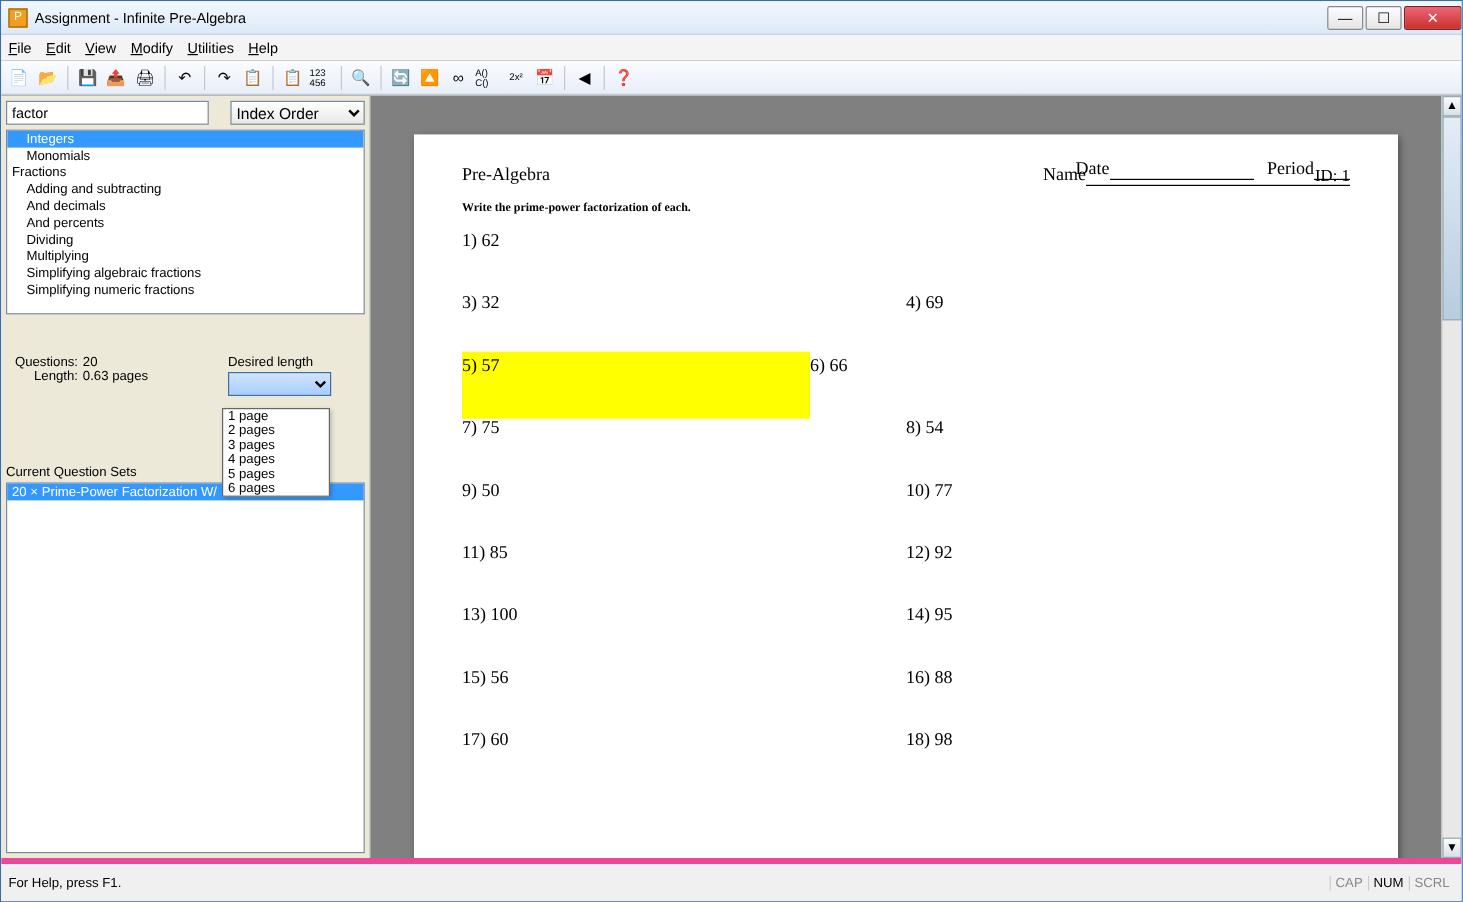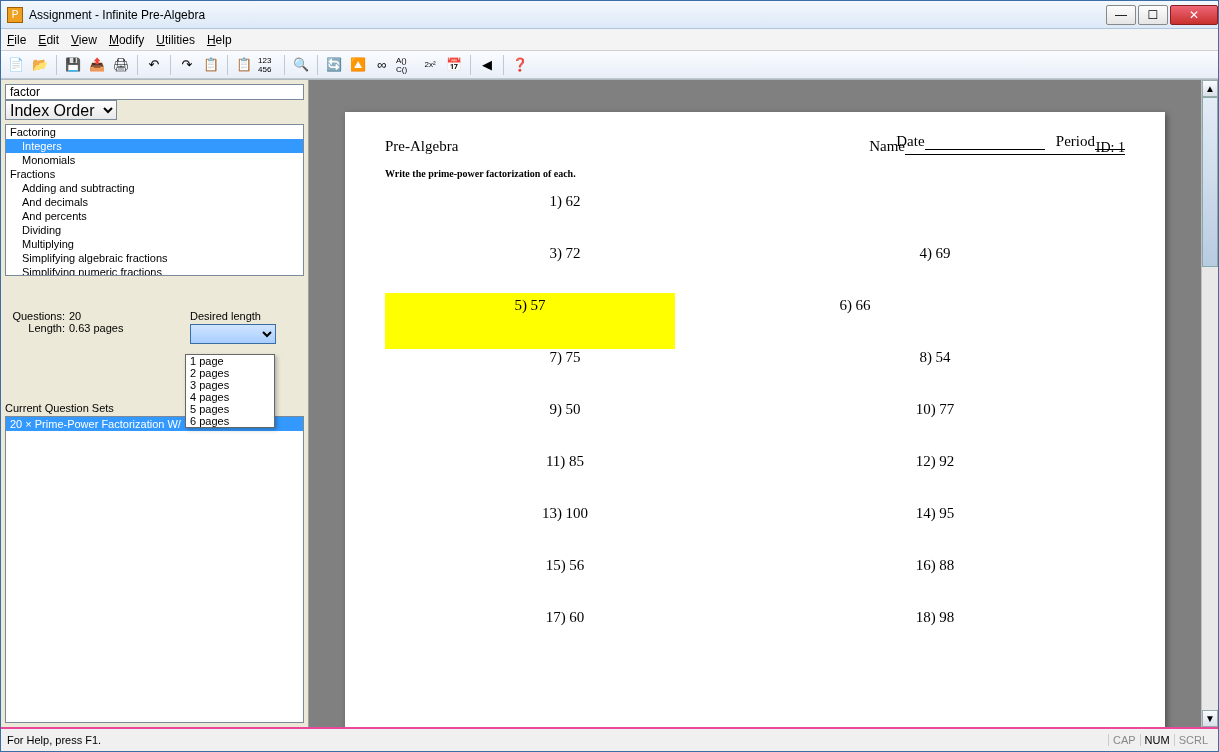--- a/index.html
+++ b/index.html
@@ -89,33 +89,33 @@
 
 .left-panel {
   width: 308px;
   background: #ece9d8;
   border-right: 1px solid #a0a0a0;
   padding: 4px;
   position: relative;
   display: flex;
   flex-direction: column;
 }
-.search-row { display: flex; gap: 0; margin-bottom: 4px; flex-direction: column; }
+.search-row { display: flex; gap: 18px; margin-bottom: 4px; }
 .search-row input {
   flex: 1;
   height: 20px;
   border: 1px solid #7a8a99;
   padding: 0 4px;
   font-size: 12px;
 }
 .search-row select {
   width: 112px;
   height: 20px;
   border: 1px solid #7a8a99;
-  font-size: 16px;
+  font-size: 13px;
   background: linear-gradient(#fff,#e8e8e8);
 }
 .topic-list {
   height: 154px;
   border: 1px solid #7a8a99;
   background: #fff;
   overflow-y: scroll;
   font-size: 11px;
 }
 .topic-list .topic-group { padding: 1px 4px; }
@@ -192,26 +192,26 @@
 .paper .headerline { display: flex; margin-top: -18px; }
 .paper .subject { }
 .paper .nameline { margin-left: auto; }
 .paper .uline { display: inline-block; border-bottom: 1px solid #000; min-width: 220px; height: 14px; vertical-align: bottom; }
 .paper .uline.short { min-width: 120px; }
 .paper h2 { font-family: "Times New Roman", serif; font-weight: normal; font-size: 22px; margin-top: 10px; }
 .paper .dateline { text-align: right; margin-top: -22px; font-size: 15px; }
 .paper .instr { font-weight: bold; margin-top: 18px; font-size: 10px; }
 .questions { margin-top: 14px; }
 .qrow { display: flex; height: 52px; }
-.qcol { width: 50%; padding-right: 10px; font-size: 15px; text-align: center; }
+.qcol { width: 50%; padding-right: 10px; font-size: 15px; }
 .qcol.highlight { background: #ffff00; padding: 4px 0 28px 0; margin-top: -4px; width: 290px; }
 
 .statusbar {
-  height: 24px;
-  border-top: 2px solid #ec4899;
+  height: 36px;
+  border-top: 5px solid #ec4899;
   background: #f0f0f0;
   display: flex;
   align-items: center;
   padding: 0 6px;
   font-size: 11px;
 }
 .statusbar .filler { flex: 1; }
 .statusbar .cell { border-left: 1px solid #ccc; padding: 0 4px; color: #888; }
 .statusbar .cell.active { color: #000; }
 </style>
@@ -270,21 +270,20 @@
 <div class="main-area">
 
   <div class="left-panel">
     <div class="search-row">
       <input type="text" value="factor" style="">
       <select>
         <option>Index Order</option>
       </select>
     </div>
     <div class="topic-list" id="topic-list">
-        <div class="topic-group">Factoring</div>
         <div class="topic-item selected">Integers</div>
         <div class="topic-item">Monomials</div>
         <div class="topic-group">Fractions</div>
         <div class="topic-item">Adding and subtracting</div>
         <div class="topic-item">And decimals</div>
         <div class="topic-item">And percents</div>
         <div class="topic-item">Dividing</div>
         <div class="topic-item">Multiplying</div>
         <div class="topic-item">Simplifying algebraic fractions</div>
         <div class="topic-item">Simplifying numeric fractions</div>
@@ -329,21 +328,21 @@
       <div class="dateline">
         <span>Date</span><span class="uline short"></span>&nbsp;&nbsp;
         <span>Period</span><span class="uline" style="min-width:30px"></span>
       </div>
       <div class="instr">Write the prime-power factorization of each.</div>
       <div class="questions" id="questions">
           <div class="qrow">
             <div class="qcol">1)  62</div>
           </div>
           <div class="qrow">
-            <div class="qcol">3)  72</div>
+            <div class="qcol">3)  32</div>
             <div class="qcol">4)  69</div>
           </div>
           <div class="qrow">
             <div class="qcol highlight">5)  57</div>
             <div class="qcol">6)  66</div>
           </div>
           <div class="qrow">
             <div class="qcol">7)  75</div>
             <div class="qcol">8)  54</div>
           </div>

